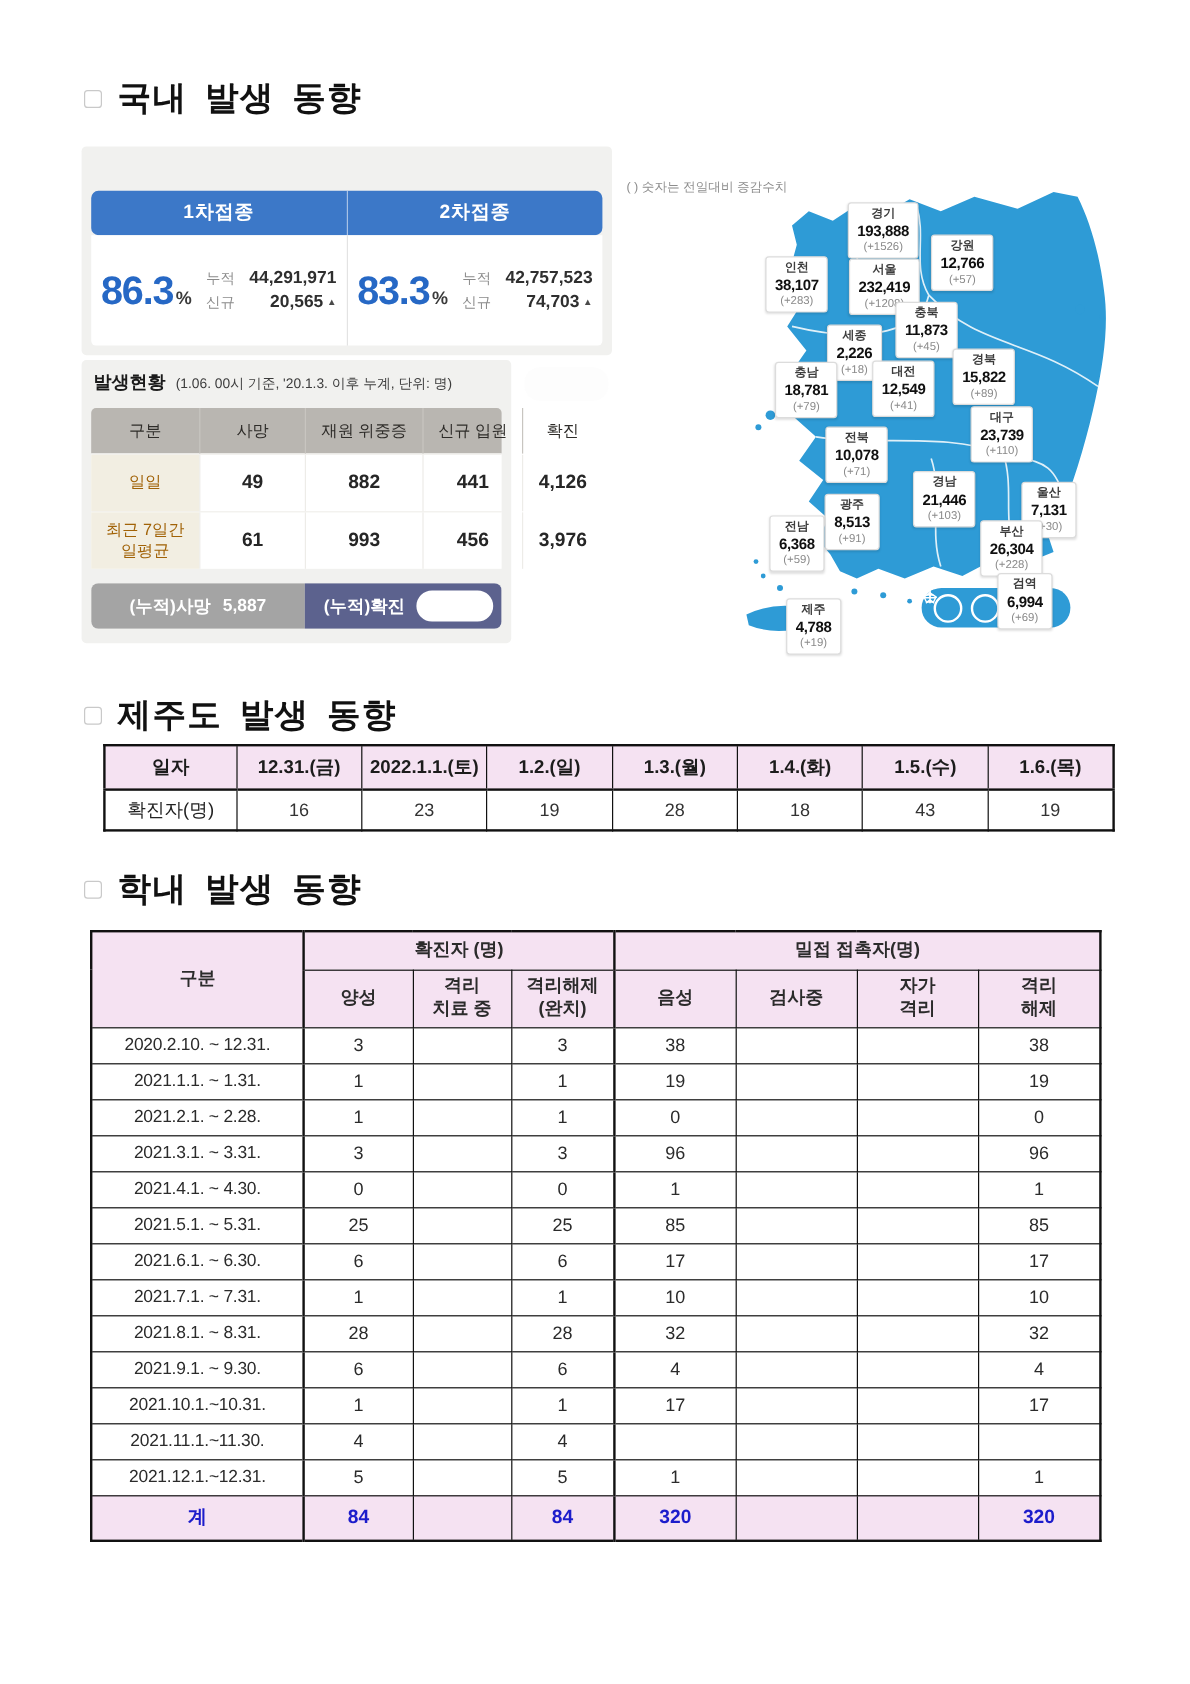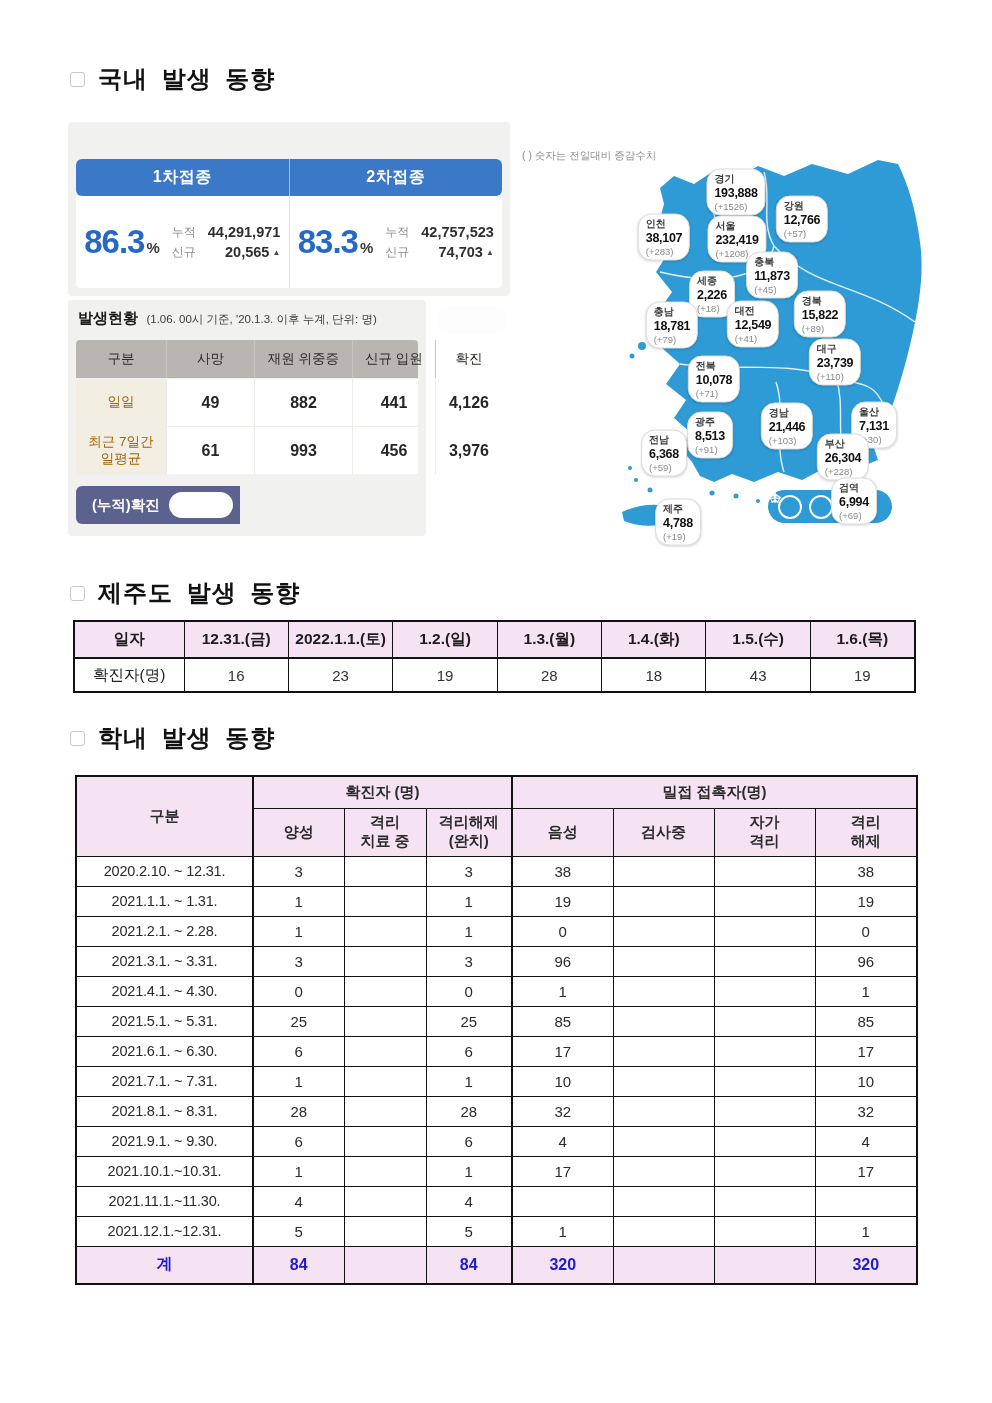--- a/index.html
+++ b/index.html
@@ -9,21 +9,21 @@
     font-family:"Liberation Sans","DejaVu Sans",sans-serif;
     color:#1c1c1c;
   }
 
   
   .sec-heading { position:absolute; display:flex; align-items:center; gap:13px; }
   .sec-check {
     width:15px; height:15px; border:1.6px solid #c9c9c9; border-radius:3px;
     background:#fff; flex:0 0 auto;
   }
-  .sec-title { font-size:24px; font-weight:bold; color:#111; letter-spacing:1px; word-spacing:6px; }
+  .sec-title { font-size:28px; font-weight:bold; color:#111; letter-spacing:1px; word-spacing:6px; }
 
   
   .panel { position:absolute; background:#f1f1ef; border-radius:4px; }
   .panel-title-row { position:absolute; left:10px; top:9px; white-space:nowrap; }
   .panel-title { font-size:15px; font-weight:bold; color:#1b1b1b; }
   .panel-sub { font-size:11.5px; color:#3c3c3c; margin-left:4px; }
 
   
   .vacc-bar {
     position:absolute; left:8px; right:8px; top:37px; height:37px;
@@ -81,40 +81,40 @@
     font-size:14.5px; font-weight:bold;
   }
   .cum-pill { position:absolute; right:7px; top:6px; width:64px; height:26px; background:#fff; border-radius:13px; }
 
   
   .map-note { position:absolute; font-size:10.5px; color:#8d8d8d; }
   #map { position:absolute; left:616px; top:150px; width:330px; height:418px; }
   #map svg { position:absolute; left:0; top:0; }
   .region {
     position:absolute; transform:translate(-50%,-50%);
-    background:#fff; border:1px solid #dcdcdc; border-radius:14px;
-    padding:3px 7px 2px; line-height:1.25;
+    background:#fff; border:1px solid #dcdcdc; border-radius:3px;
+    padding:3px 7px 2px; text-align:center; line-height:1.25;
     box-shadow:0 1px 2px rgba(0,0,0,.12); white-space:nowrap;
   }
   .region .r-name { font-size:10px; font-weight:bold; color:#3d3d3d; }
   .region .r-value { font-size:12.5px; font-weight:bold; color:#101010; letter-spacing:-.3px; }
   .region .r-delta { font-size:9.5px; color:#8a8a8a; }
   .quarantine-pill {
     position:absolute; left:152px; top:340px; width:124px; height:33px;
     background:#2e9bd6; border-radius:17px; display:flex; align-items:center;
     gap:7px; padding-left:10px;
   }
   .q-circle {
     width:24px; height:24px; border:2px solid #fff; border-radius:50%;
     display:flex; align-items:center; justify-content:center;
   }
 
   
   table { border-collapse:collapse; }
-  .jeju-table { position:absolute; left:73px; top:620px; width:841px; table-layout:fixed; }
+  .jeju-table { position:absolute; left:86px; top:620px; width:841px; table-layout:fixed; }
   .jeju-table th, .jeju-table td {
     border:1px solid #111; text-align:center; vertical-align:middle;
   }
   .jeju-table { border:2.5px solid #111; }
   .jeju-table th { background:#f5e2f2; font-size:15.5px; font-weight:bold; height:37px; border-bottom:2px solid #111; }
   .jeju-table td { background:#fff; font-size:15px; height:34px; color:#333; }
   .jeju-table .row-label { font-size:15.5px; color:#222; }
 
   
   .school-table { position:absolute; left:75px; top:775px; width:841px; table-layout:fixed; border:2.5px solid #111; }
@@ -197,20 +197,24 @@
           <div class="ob-cell">최근 7일간
 일평균</div>
           <div class="ob-cell">61</div>
           <div class="ob-cell">993</div>
           <div class="ob-cell">456</div>
           <div class="ob-cell">3,976</div>
         </div>
       </div>
   </div>
   <div class="cum-bar">
+    <div class="cum-death">
+      <span>(누적)사망</span>
+      <span>5,887</span>
+    </div>
     <div class="cum-conf">
       <span>(누적)확진</span>
       <span>653,792</span>
       <span class="cum-pill"></span>
     </div>
   </div>
 </div>
 
 <div class="map-note" style="left:522px; top:149px;">( ) 숫자는 전일대비 증감수치</div>
 
@@ -310,21 +314,21 @@
       <div class="region" style="left: 219px; top: 212px;">
         <div class="r-name">대구</div>
         <div class="r-value">23,739</div>
         <div class="r-delta">(+110)</div>
       </div>
       <div class="region" style="left: 98px; top: 229px;">
         <div class="r-name">전북</div>
         <div class="r-value">10,078</div>
         <div class="r-delta">(+71)</div>
       </div>
-      <div class="region" style="left: 171px; top: 276px;">
+      <div class="region" style="left: 171px; top: 266px;">
         <div class="r-name">경남</div>
         <div class="r-value">21,446</div>
         <div class="r-delta">(+103)</div>
       </div>
       <div class="region" style="left: 258px; top: 275px;">
         <div class="r-name">울산</div>
         <div class="r-value">7,131</div>
         <div class="r-delta">(+30)</div>
       </div>
       <div class="region" style="left: 94px; top: 285px;">

